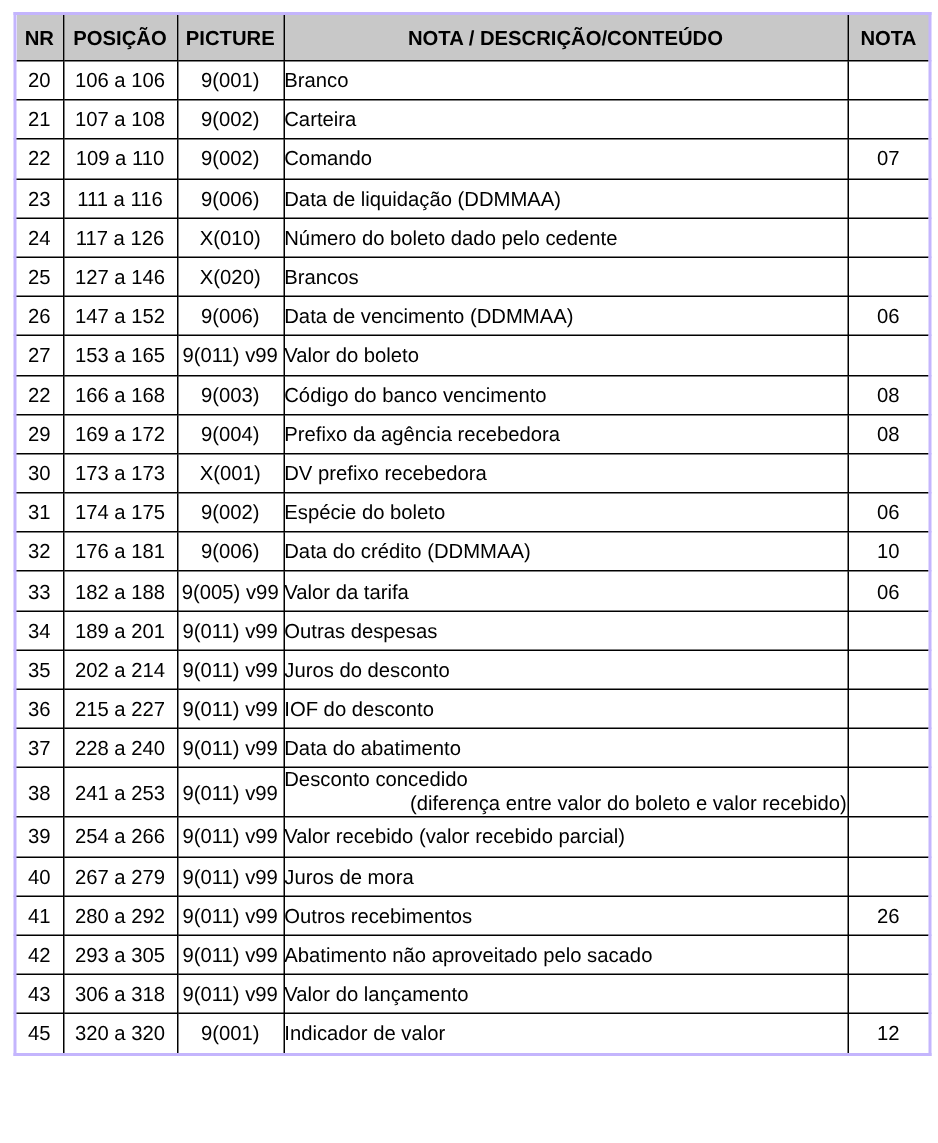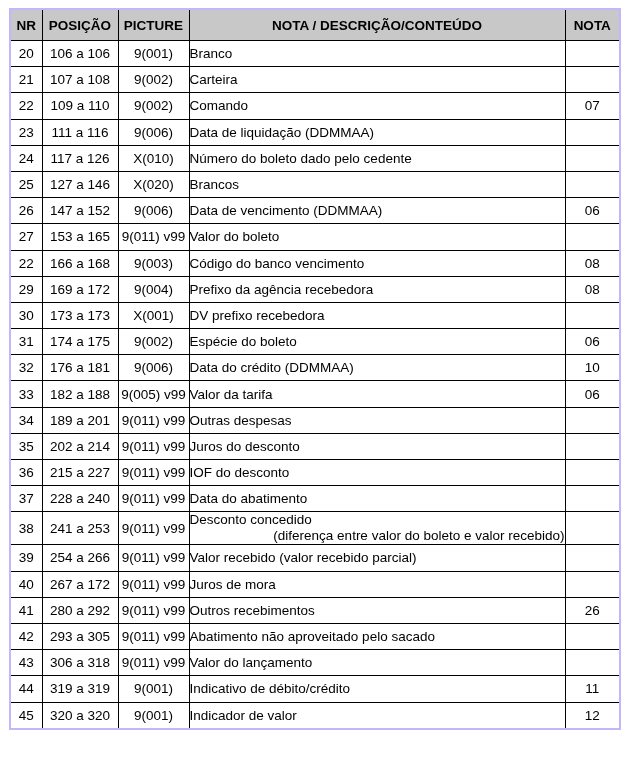--- a/index.html
+++ b/index.html
@@ -212,21 +212,21 @@
         </tr>
         <tr>
           <td class="nr-cell">39</td>
           <td class="posicao-cell">254 a 266</td>
           <td class="picture-cell">9(011) v99</td>
           <td class="campo-cell">Valor recebido (valor recebido parcial)</td>
           <td class="nota-cell"></td>
         </tr>
         <tr>
           <td class="nr-cell">40</td>
-          <td class="posicao-cell">267 a 172</td>
+          <td class="posicao-cell">267 a 279</td>
           <td class="picture-cell">9(011) v99</td>
           <td class="campo-cell">Juros de mora</td>
           <td class="nota-cell"></td>
         </tr>
         <tr>
           <td class="nr-cell">41</td>
           <td class="posicao-cell">280 a 292</td>
           <td class="picture-cell">9(011) v99</td>
           <td class="campo-cell">Outros recebimentos</td>
           <td class="nota-cell">26</td>
@@ -237,27 +237,20 @@
           <td class="picture-cell">9(011) v99</td>
           <td class="campo-cell">Abatimento não aproveitado pelo sacado</td>
           <td class="nota-cell"></td>
         </tr>
         <tr>
           <td class="nr-cell">43</td>
           <td class="posicao-cell">306 a 318</td>
           <td class="picture-cell">9(011) v99</td>
           <td class="campo-cell">Valor do lançamento</td>
           <td class="nota-cell"></td>
-        </tr>
-        <tr>
-          <td class="nr-cell">44</td>
-          <td class="posicao-cell">319 a 319</td>
-          <td class="picture-cell">9(001)</td>
-          <td class="campo-cell">Indicativo de débito/crédito</td>
-          <td class="nota-cell">11</td>
         </tr>
         <tr>
           <td class="nr-cell">45</td>
           <td class="posicao-cell">320 a 320</td>
           <td class="picture-cell">9(001)</td>
           <td class="campo-cell">Indicador de valor</td>
           <td class="nota-cell">12</td>
         </tr>
       </tbody>
   </table>

